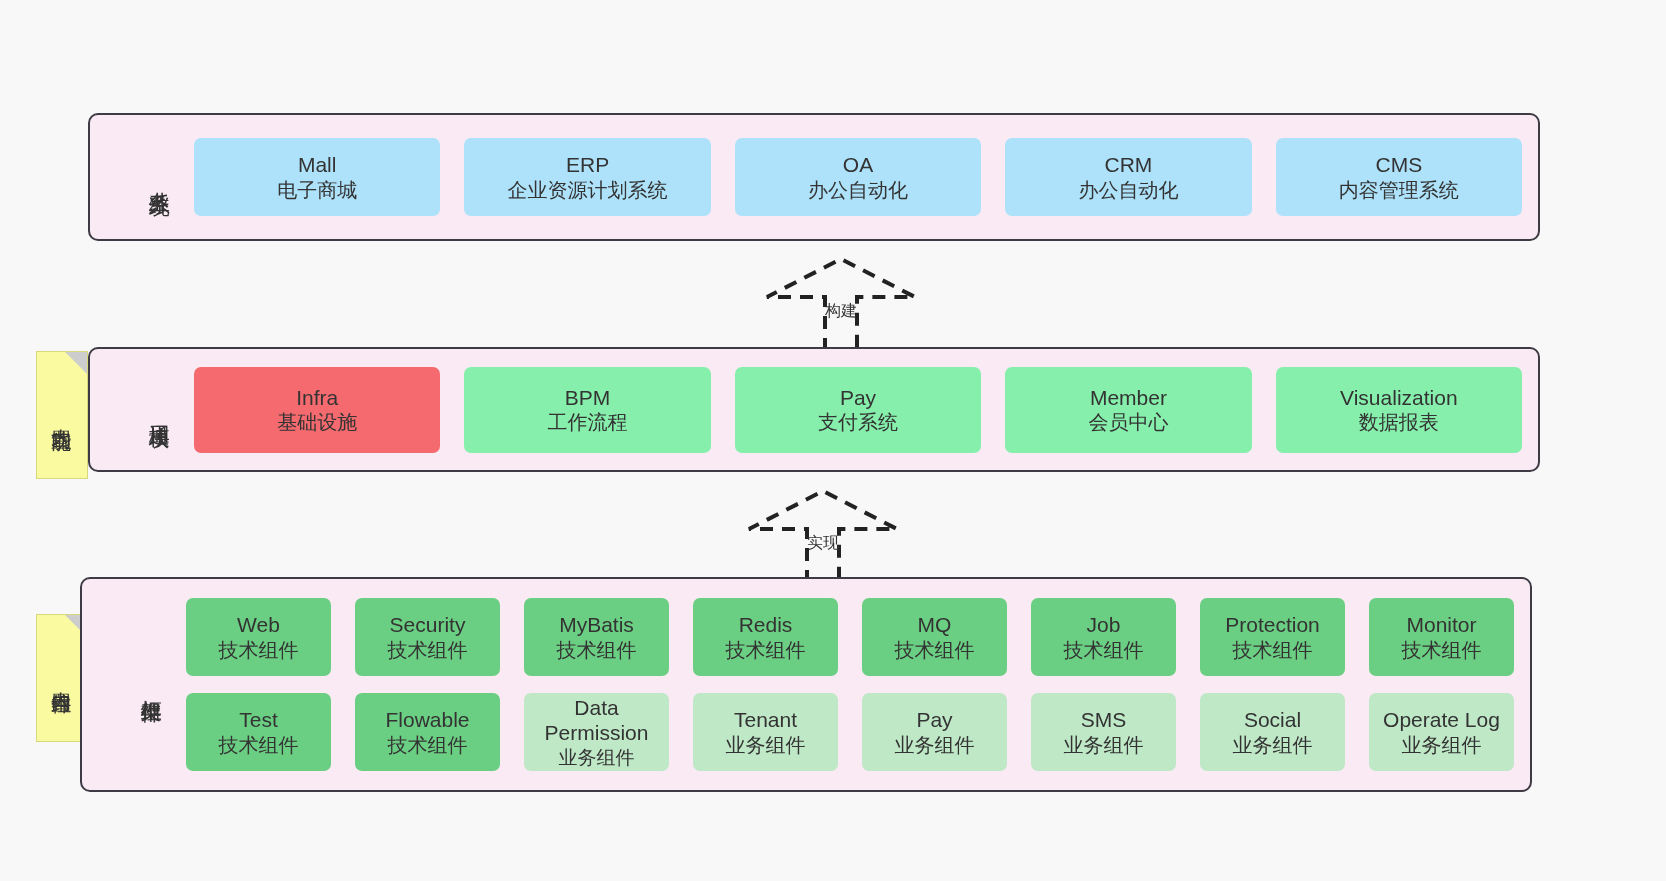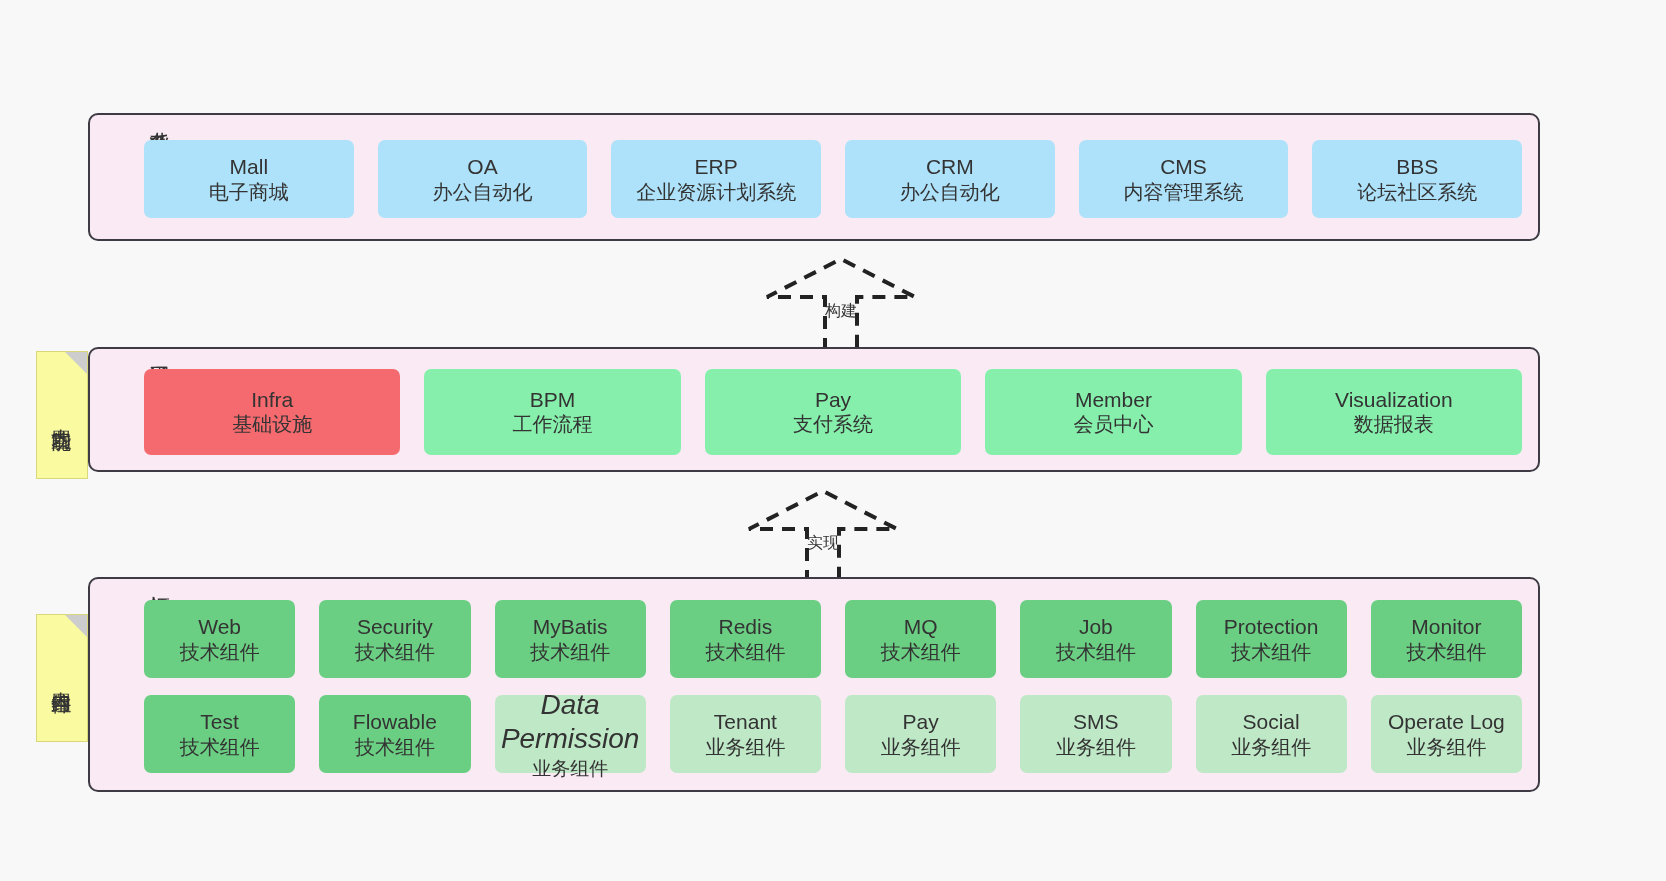--- a/index.html
+++ b/index.html
@@ -21,21 +21,20 @@
   }
 
   
   .layer {
     position: absolute;
     box-sizing: border-box;
     background: #f9eaf4;
     border: 2px solid #3f3b45;
     border-radius: 10px;
     display: flex;
-    flex-direction: column;
     align-items: stretch;
     padding-left: 44px;
   }
   .layer-title {
     flex: 0 0 auto;
     width: 46px;
     display: flex;
     align-items: center;
     justify-content: center;
     font-size: 21px;
@@ -71,21 +70,21 @@
     flex-direction: column;
     align-items: center;
     justify-content: center;
     text-align: center;
     color: #333333;
     line-height: 1.22;
     padding: 4px 6px;
   }
   .box .t1 { font-size: 21px; }
   .box .t2 { font-size: 20px; }
-  .box.tri .t1 { font-size: 28px; font-style: italic; }
+  .box.tri .t1 { font-size: 21px; }
   .box.tri .t2 { font-size: 19px; }
 
   .biz-box    { background: #ade2fa; height: 78px; }
   .mod-strong { background: #f46a6f; height: 86px; }
   .mod-soft   { background: #86efac; height: 86px; }
   .comp-tech  { background: #6bcf83; height: 78px; }
   .comp-biz   { background: #bfe8c7; height: 78px; }
 
   
   .note {
@@ -150,52 +149,46 @@
 
         <div class="cell">
           <div class="box biz-box">
             <span class="t1">Mall</span>
             <span class="t2">电子商城</span>
           </div>
         </div>
 
         <div class="cell">
           <div class="box biz-box">
+            <span class="t1">ERP</span>
+            <span class="t2">企业资源计划系统</span>
+          </div>
+        </div>
+
+        <div class="cell">
+          <div class="box biz-box">
             <span class="t1">OA</span>
             <span class="t2">办公自动化</span>
           </div>
         </div>
 
         <div class="cell">
           <div class="box biz-box">
-            <span class="t1">ERP</span>
-            <span class="t2">企业资源计划系统</span>
-          </div>
-        </div>
-
-        <div class="cell">
-          <div class="box biz-box">
             <span class="t1">CRM</span>
             <span class="t2">办公自动化</span>
           </div>
         </div>
 
         <div class="cell">
           <div class="box biz-box">
             <span class="t1">CMS</span>
             <span class="t2">内容管理系统</span>
           </div>
         </div>
 
-        <div class="cell">
-          <div class="box biz-box">
-            <span class="t1">BBS</span>
-            <span class="t2">论坛社区系统</span>
-          </div>
-        </div>
 
       </div>
     </div>
   </div>
 
   <div class="arrow" style="left:757px; top:255px;">
     <svg viewBox="0 0 168 96" xmlns="http://www.w3.org/2000/svg" aria-hidden="true">
       <path d="M 68 96 L 68 42 L 10 42 L 84 4 L 158 42 L 100 42 L 100 96" fill="none" stroke="#222222" stroke-width="4" stroke-dasharray="13 9" stroke-linecap="butt" stroke-linejoin="miter"></path>
     </svg>
     <div class="arrow-label">构建</div>
@@ -256,21 +249,21 @@
       <path d="M 68 96 L 68 42 L 10 42 L 84 4 L 158 42 L 100 42 L 100 96" fill="none" stroke="#222222" stroke-width="4" stroke-dasharray="13 9" stroke-linecap="butt" stroke-linejoin="miter"></path>
     </svg>
     <div class="arrow-label">实现</div>
   </div>
 
   <div class="note" style="left:36px; top:614px; height:128px;">
     <span class="fold"></span>
     <span class="note-text">内置组件</span>
   </div>
 
-  <div class="layer" style="left:88px; top:577px; width:1452px; height:215px;">
+  <div class="layer" style="left:80px; top:577px; width:1452px; height:215px;">
     <div class="layer-title">框架组件</div>
     <div class="layer-body">
 
       <div class="row">
 
         <div class="cell">
           <div class="box comp-tech">
             <span class="t1">Web</span>
             <span class="t2">技术组件</span>
           </div>

